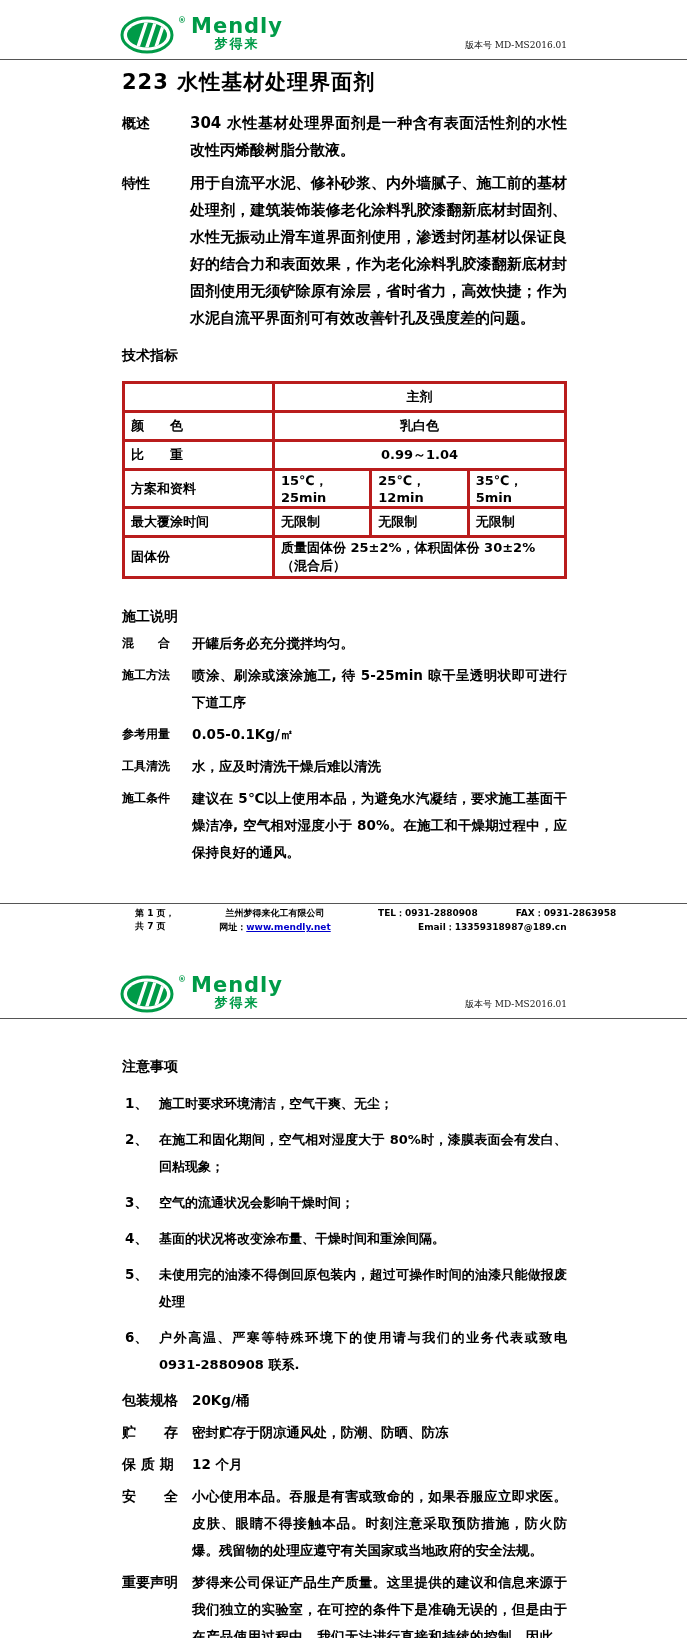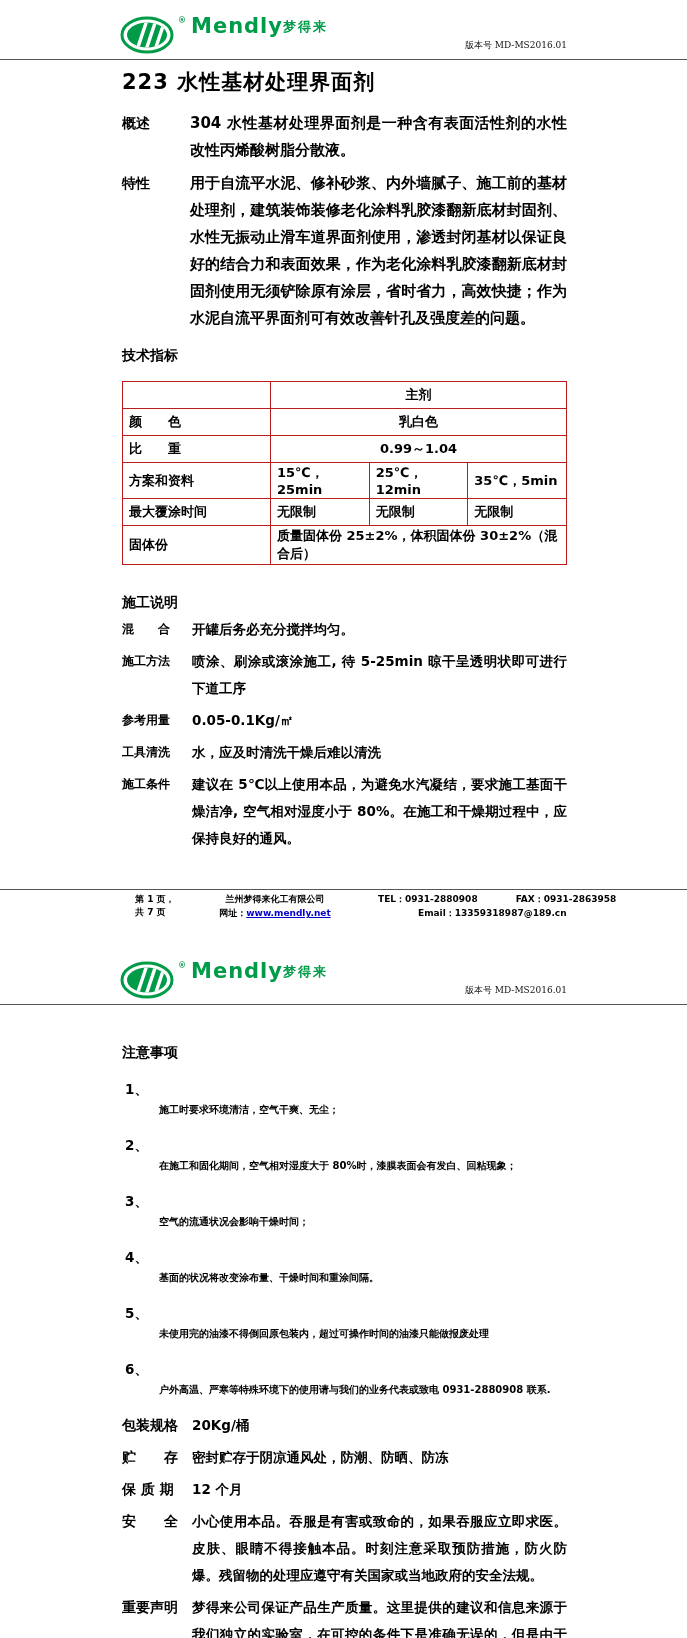--- a/index.html
+++ b/index.html
@@ -5,36 +5,36 @@
   html,body{margin:0;padding:0;background:#ffffff;}
   body{width:687px;font-family:"DejaVu Sans",sans-serif;color:#000;}
   .sheet{width:687px;position:relative;}
 
   
   .hdr{display:flex;justify-content:space-between;align-items:flex-end;
        padding:16px 120px 5px 120px;}
   .logo{display:flex;align-items:flex-start;gap:2px;}
   .logo-oval{display:block;}
   .logo-reg{font-size:8px;font-weight:bold;color:#009B48;line-height:1;margin-top:1px;}
-  .logo-words{display:flex;align-items:center;margin-left:3px;}
+  .logo-words{display:flex;flex-direction:column;align-items:center;margin-left:3px;}
   .logo-en{font-size:21px;font-weight:bold;color:#009B48;line-height:20px;letter-spacing:1px;}
   .logo-cn{font-size:13px;font-weight:bold;color:#009B48;line-height:15px;letter-spacing:2px;}
   .version{font-size:9px;font-family:"DejaVu Serif",serif;color:#111;padding-bottom:2px;}
   .rule{border-top:1.4px solid #555;height:0;}
 
   
   .title{margin:8px 120px 14px 122px;font-size:21px;font-weight:bold;letter-spacing:1px;}
   .para{display:flex;padding:0 120px 0 122px;margin-bottom:6px;}
   .para-label{width:36px;flex-shrink:0;font-weight:bold;font-size:14px;line-height:27px;}
   .para-text{flex:1;font-size:15px;line-height:27px;text-align:justify;font-weight:bold;margin-left:32px;}
   .sec-head{margin:10px 120px 0 122px;font-size:14px;font-weight:bold;line-height:27px;}
 
   table.spec{border-collapse:collapse;margin:12px 120px 0 122px;table-layout:fixed;
              width:445px;font-size:13px;}
-  table.spec td{border:1px solid #b91c1c;height:24px;padding:1px 6px;font-weight:bold;}
+  table.spec td{border:3px solid #b91c1c;height:24px;padding:1px 6px;font-weight:bold;}
   td.c-label{width:135px;}
   td.c-val{width:96px;}
   .tc{text-align:center;}
   .tl{text-align:left;}
 
   .cons-row{display:flex;padding:0 120px 0 122px;margin-bottom:5px;}
   .cons-label{width:70px;flex-shrink:0;font-weight:bold;font-size:12px;line-height:27px;}
   .cons-text{flex:1;font-size:13.5px;line-height:27px;text-align:justify;font-weight:bold;}
 
   
@@ -46,21 +46,21 @@
   .f-right .pair{display:flex;gap:38px;}
   .footer a{color:#0000CC;text-decoration:underline;}
   .f-mid .site{margin-top:1px;}
   .f-right .email{margin-top:1px;padding-left:40px;}
 
   
   .page2-gap{height:22px;}
   .notes-head{margin:34px 120px 10px 122px;font-size:14px;font-weight:bold;line-height:27px;}
   .note-row{display:flex;padding:0 120px 0 125px;margin-bottom:9px;}
   .note-num{width:34px;flex-shrink:0;font-size:13.5px;line-height:27px;font-weight:bold;}
-  .note-text{flex:1;font-size:10px;line-height:27px;text-align:justify;font-weight:bold;margin-top:20px;}
+  .note-text{flex:1;font-size:13px;line-height:27px;text-align:justify;font-weight:bold;}
   .field-row{display:flex;padding:0 120px 0 122px;margin-bottom:5px;}
   .field-label{width:70px;flex-shrink:0;font-weight:bold;font-size:14px;line-height:27px;}
   .field-text{flex:1;font-size:13.5px;line-height:27px;text-align:justify;font-weight:bold;}
   .foot-space1{height:32px;}
 </style>
 </head>
 <body>
 
 <div class="sheet">
 

